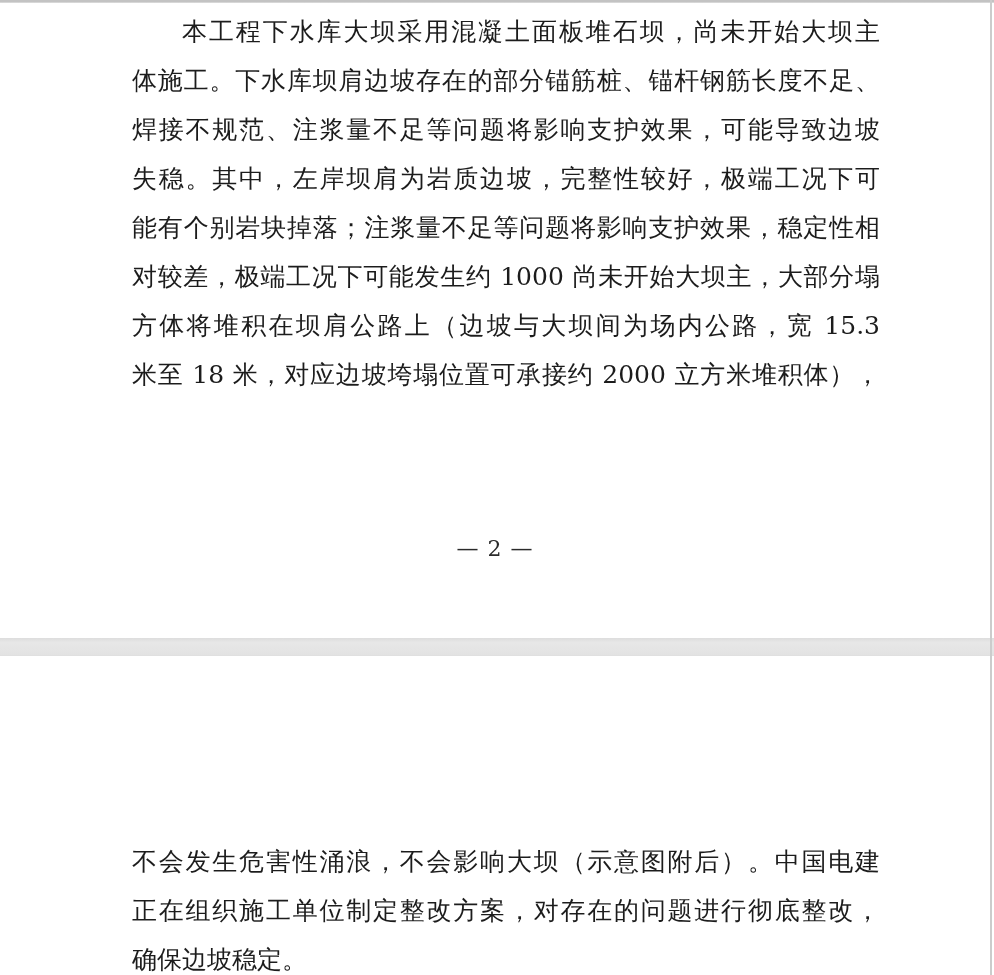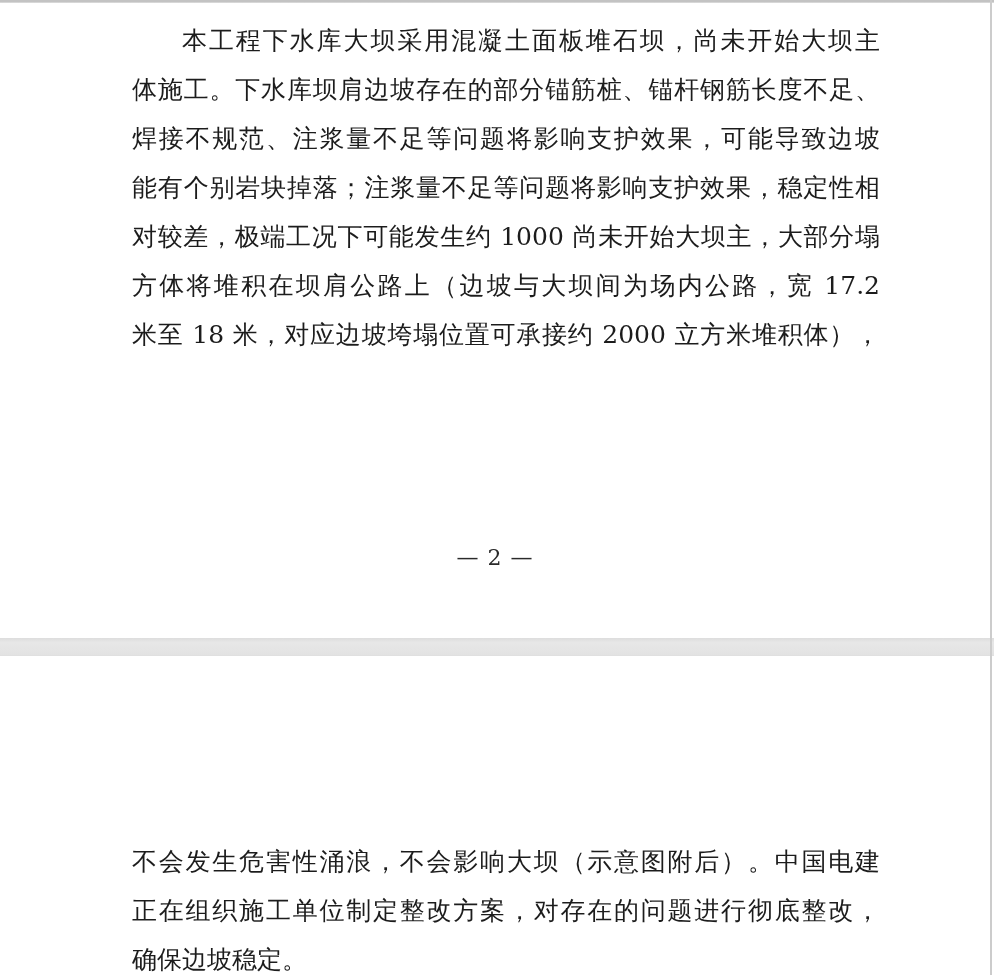--- a/index.html
+++ b/index.html
@@ -25,21 +25,21 @@
   .right-edge-line {
     position: absolute; left: 990px; top: 0;
     width: 2px; height: 975px;
     background: #cccccc;
   }
   .page {
     position: absolute; left: 0;
     width: 990px;
     background: #ffffff;
   }
-  .page-current { top: 9px; height: 777px; }
+  .page-current { top: 0; height: 777px; }
   .page-next    { top: 656px; height: 238px; padding-left: 24px; }
   
   .page-gap {
     position: absolute; left: 0; top: 638px;
     width: 994px; height: 18px;
     background: linear-gradient(#dddddd, #e7e7e7 25%, #e3e3e3 90%, #dfdfdf);
   }
   .text-block {
     position: absolute; left: 132px;
     width: 748px;
@@ -74,23 +74,24 @@
 </head>
 <body>
 
 <div class="viewer">
 
   <div class="page page-current">
     <div class="text-block tb-1">
       <div class="line indent">本工程下水库大坝采用混凝土面板堆石坝，尚未开始大坝主</div>
       <div class="line">体施工。下水库坝肩边坡存在的部分锚筋桩、锚杆钢筋长度不足、</div>
       <div class="line">焊接不规范、注浆量不足等问题将影响支护效果，可能导致边坡</div>
+      <div class="line">失稳。其中，左岸坝肩为岩质边坡，完整性较好，极端工况下可</div>
       <div class="line">能有个别岩块掉落；注浆量不足等问题将影响支护效果，稳定性相</div>
       <div class="line">对较差，极端工况下可能发生约 1000 尚未开始大坝主，大部分塌</div>
-      <div class="line">方体将堆积在坝肩公路上（边坡与大坝间为场内公路，宽 17.2</div>
+      <div class="line">方体将堆积在坝肩公路上（边坡与大坝间为场内公路，宽 15.3</div>
       <div class="line">米至 18 米，对应边坡垮塌位置可承接约 2000 立方米堆积体），</div>
     </div>
     <div class="page-footer">— 2 —</div>
   </div>
 
   <div class="page-gap"></div>
 
   <div class="page page-next">
     <div class="text-block tb-2">
       <div class="line">不会发生危害性涌浪，不会影响大坝（示意图附后）。中国电建</div>

